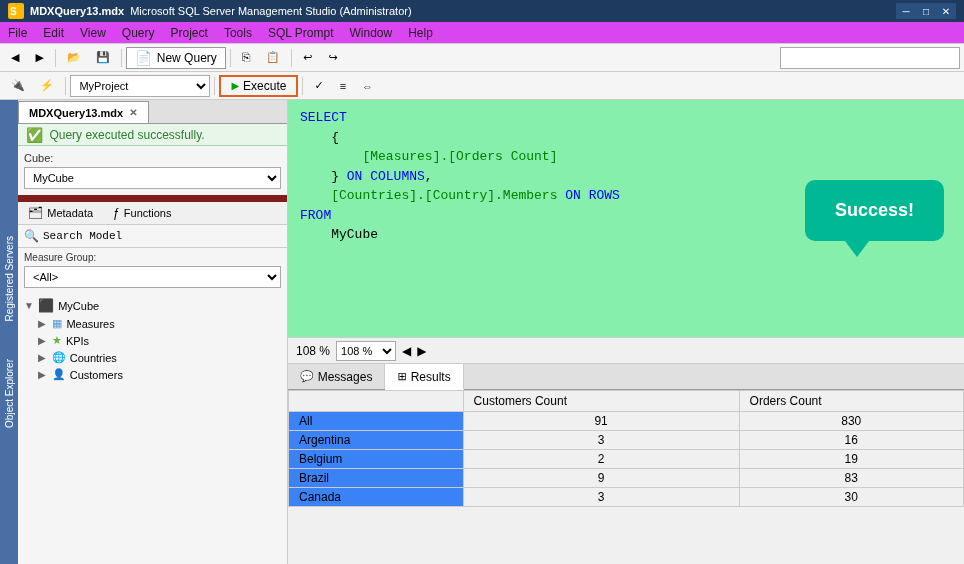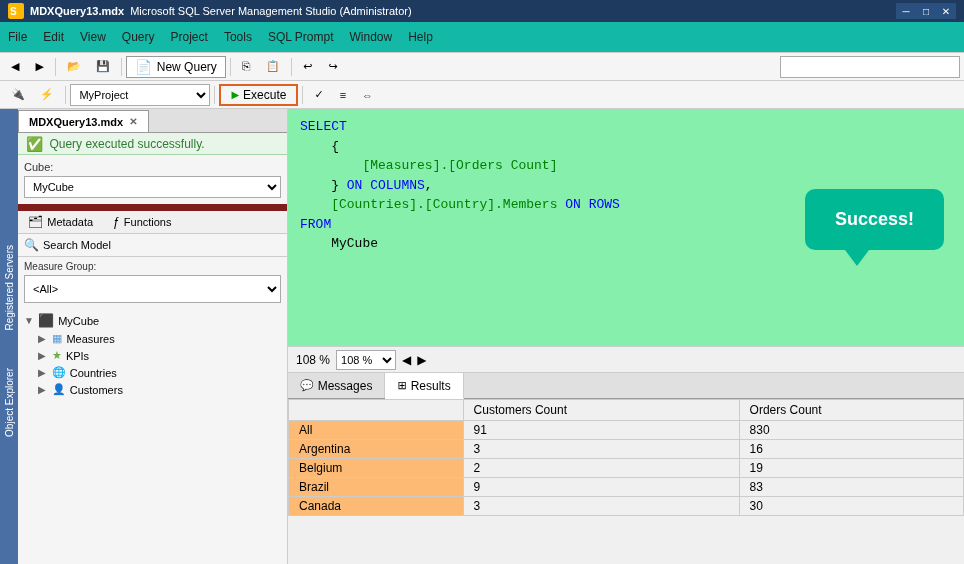--- a/index.html
+++ b/index.html
@@ -3,21 +3,21 @@
   <meta charset="utf-8">
   <style>
     * { margin: 0; padding: 0; box-sizing: border-box; }
     body { width: 964px; height: 564px; overflow: hidden; font-family: 'Segoe UI', Tahoma, sans-serif; font-size: 12px; background: #f0f0f0; }
 
     
     .title-bar { background: #1e3a5f; color: white; height: 22px; display: flex; align-items: center; padding: 0 8px; font-size: 11px; }
     .title-btn { width: 20px; height: 16px; background: #2a5080; border: none; color: white; font-size: 10px; cursor: pointer; display: flex; align-items: center; justify-content: center; }
 
     
-    .menu-bar { background: #14b8a6; height: 31px; display: flex; align-items: center; border-bottom: 1px solid #ccc; }
+    .menu-bar { background: #d946ef; height: 22px; display: flex; align-items: center; border-bottom: 1px solid #ccc; }
     .menu-item { padding: 2px 8px; font-size: 12px; cursor: pointer; color: #222; }
 
     
     .toolbar { background: #f5f5f5; height: 28px; display: flex; align-items: center; padding: 0 4px; border-bottom: 1px solid #ccc; gap: 2px; }
     .toolbar-btn { height: 22px; padding: 0 6px; background: #f5f5f5; border: 1px solid transparent; cursor: pointer; font-size: 11px; display: flex; align-items: center; gap: 3px; }
     .toolbar-sep { width: 1px; height: 18px; background: #ccc; margin: 0 2px; }
     .new-query-btn { background: white; border: 1px solid #999; padding: 2px 8px; font-size: 12px; color: #000; cursor: pointer; display: flex; align-items: center; gap: 4px; }
 
     
     .toolbar2 { background: #f5f5f5; height: 28px; display: flex; align-items: center; padding: 0 4px; border-bottom: 1px solid #ccc; gap: 2px; }
@@ -50,21 +50,21 @@
     .cube-select { width: 100%; height: 22px; font-size: 11px; border: 1px solid #aaa; background: white; padding: 0 4px; }
 
     
     .meta-tabs { display: flex; border-bottom: 1px solid #ccc; background: #f0f0f0; }
     .meta-tab { padding: 4px 10px; font-size: 11px; cursor: pointer; display: flex; align-items: center; gap: 4px; }
     .search-row { padding: 4px 6px; display: flex; align-items: center; gap: 4px; font-size: 11px; }
 
     
     .measure-group { padding: 4px 6px; border-top: 1px solid #ccc; }
     .measure-group-label { font-size: 10px; color: #333; margin-bottom: 3px; }
-    .measure-group-select { width: 100%; height: 28px; font-size: 11px; border: 1px solid #aaa; background: white; padding: 0 4px; }
+    .measure-group-select { width: 100%; height: 22px; font-size: 11px; border: 1px solid #aaa; background: white; padding: 0 4px; }
 
     
     .tree-area { flex: 1; overflow-y: auto; padding: 4px 0; }
     .tree-item { display: flex; align-items: center; padding: 2px 6px; cursor: pointer; font-size: 11px; }
     .tree-item .expand { width: 14px; font-size: 10px; color: #666; }
     .tree-indent { padding-left: 20px; }
 
     
     .right-panel { flex: 1; display: flex; flex-direction: column; position: relative; }
 
@@ -82,22 +82,22 @@
     .results-panel { height: 200px; display: flex; flex-direction: column; }
     .results-tabs { display: flex; background: #e0e0e0; border-bottom: 1px solid #999; height: 26px; }
     .results-tab { padding: 4px 12px; font-size: 12px; cursor: pointer; display: flex; align-items: center; gap: 4px; border-right: 1px solid #ccc; }
     .results-tab.active { background: white; border-bottom: 1px solid white; margin-bottom: -1px; }
 
     
     .results-table-wrap { flex: 1; overflow: auto; }
     table { border-collapse: collapse; width: 100%; font-size: 12px; }
     th { background: #f0f0f0; border: 1px solid #ccc; padding: 3px 10px; font-weight: normal; text-align: left; white-space: nowrap; }
     td { border: 1px solid #ccc; padding: 2px 10px; text-align: left; white-space: nowrap; }
-    td.num { }
-    .row-label { background: #fdba74; }
+    td.num { text-align: center; }
+    .row-label { background: #3b82f6; }
 
     
     .success-bubble { position: absolute; right: 20px; top: 80px; background: #00b894; color: white; font-size: 18px; font-weight: bold; padding: 20px 30px; border-radius: 10px; z-index: 100; }
     .success-bubble::after { content: ''; position: absolute; bottom: -16px; left: 40px; border-width: 16px 12px 0 12px; border-style: solid; border-color: #00b894 transparent transparent transparent; }
   </style>
 </head>
 <body>
 
 <div class="title-bar">
   <svg width="16" height="16" viewBox="0 0 16 16" style="margin-right:6px">
@@ -196,21 +196,21 @@
         <span>Metadata</span>
       </div>
       <div class="meta-tab">
         <span style="font-size:12px;">ƒ</span>
         <span>Functions</span>
       </div>
     </div>
 
     <div class="search-row">
       <span style="font-size:12px;">🔍</span>
-      <span style="cursor:pointer;">Search Model</span>
+      <span style="cursor:pointer;font-family:Liberation Mono, monospace;">Search Model</span>
     </div>
 
     <div class="measure-group">
       <div class="measure-group-label">Measure Group:</div>
       <select class="measure-group-select">
         <option>&lt;All&gt;</option>
       </select>
     </div>
 
     <div class="tree-area">

